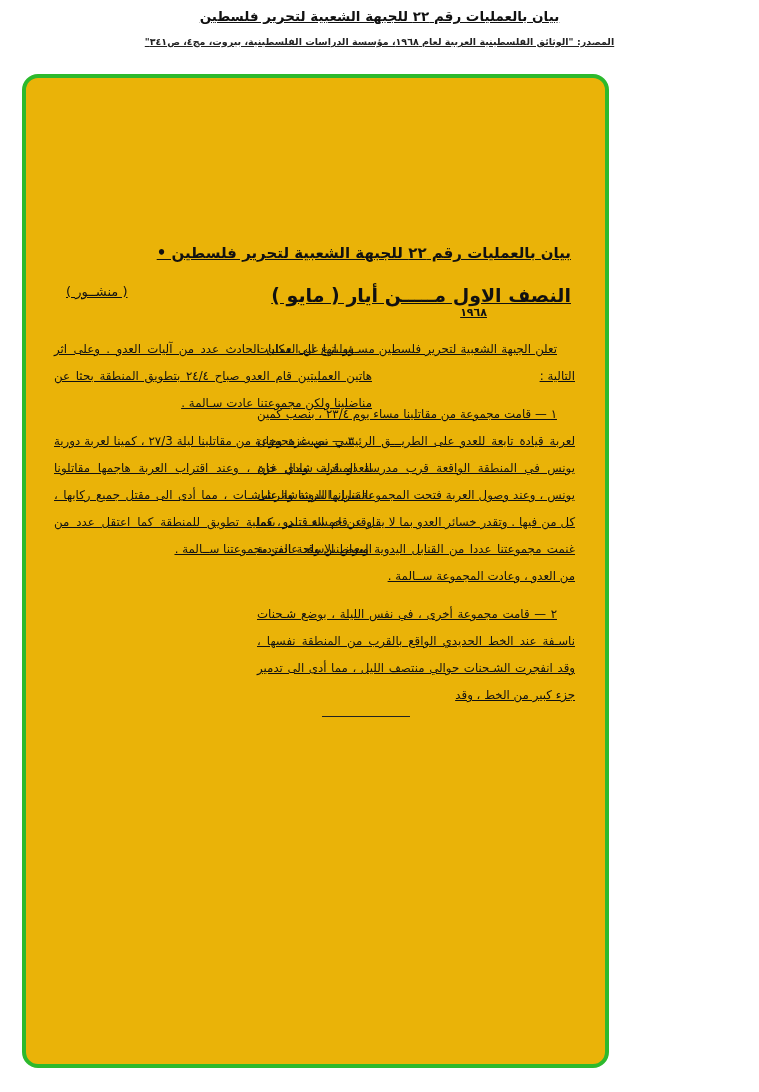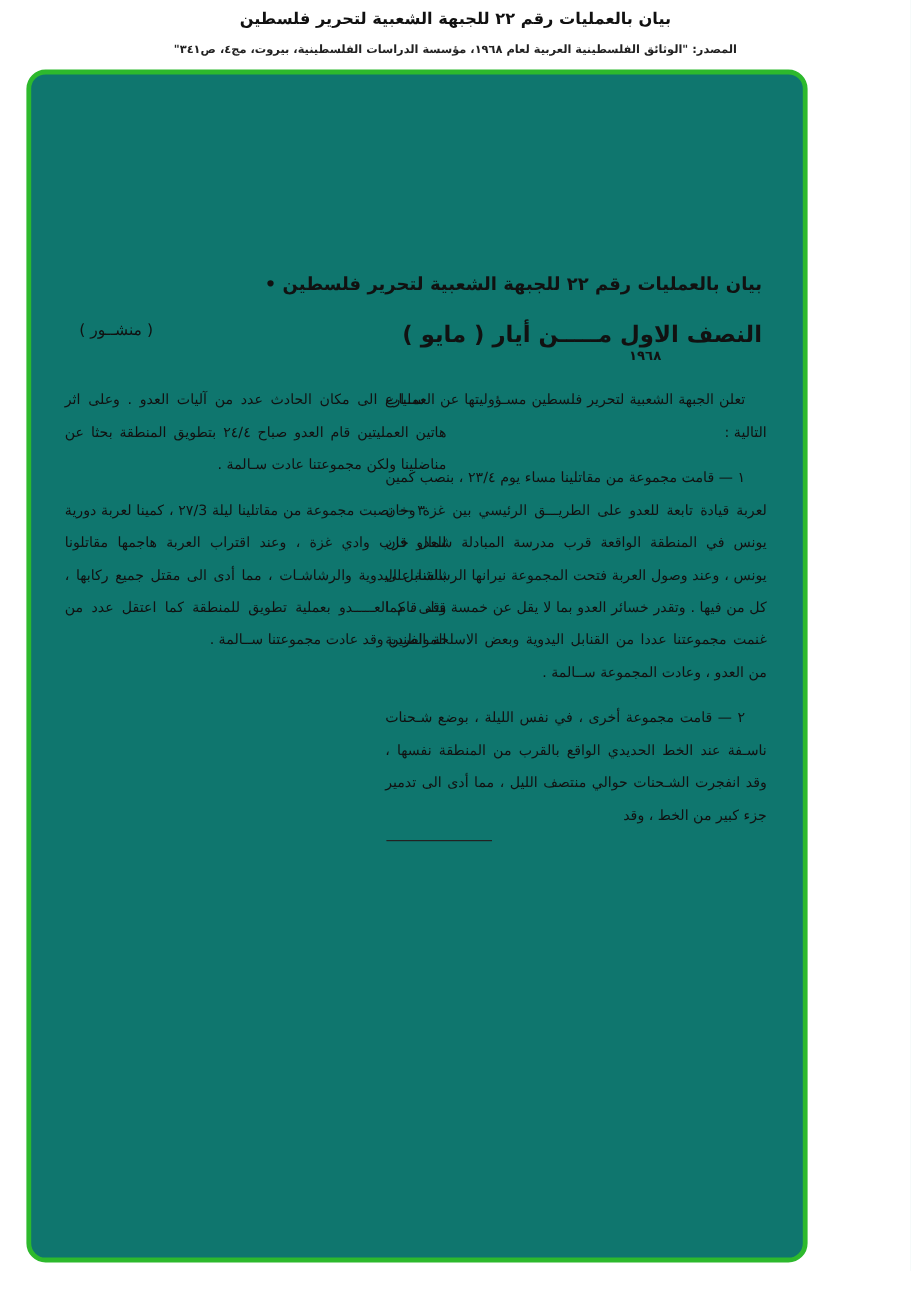--- a/index.html
+++ b/index.html
@@ -1,15 +1,15 @@
 <!DOCTYPE html>
 <html lang="ar"><head>
 <meta charset="utf-8">
 <style>
-  * { margin: 0; padding: 0; box-sizing: border-box; }
+  * { margin: 0; padding: 0; box-sizing: border-box; text-decoration: underline; }
   html, body {
     width: 759px; height: 1092px;
     background: #ffffff;
     font-family: "DejaVu Sans", sans-serif;
     color: #111;
     overflow: hidden;
   }
   .stage { position: relative; width: 759px; height: 1092px; }
 
   .top-title {
@@ -17,23 +17,23 @@
     text-align: center; font-weight: bold; font-size: 13.5px;
     direction: rtl;
   }
   .top-source {
     position: absolute; top: 36px; left: 0; width: 100%;
     text-align: center; font-weight: bold; font-size: 9.5px;
     direction: rtl; color: #222;
   }
 
   .scan-page {
-    position: absolute; top: 58px; left: 22px;
-    width: 651px; height: 994px;
-    background: #0f766e;
+    position: absolute; top: 74px; left: 22px;
+    width: 587px; height: 994px;
+    background: #eab308;
     border: 4px solid #2db92d;
     border-radius: 16px;
   }
 
   .doc-title {
     position: absolute; top: 166px; right: 34px;
     direction: rtl; font-weight: bold; font-size: 15px;
     letter-spacing: 0.3px;
   }
   .doc-dateline {

